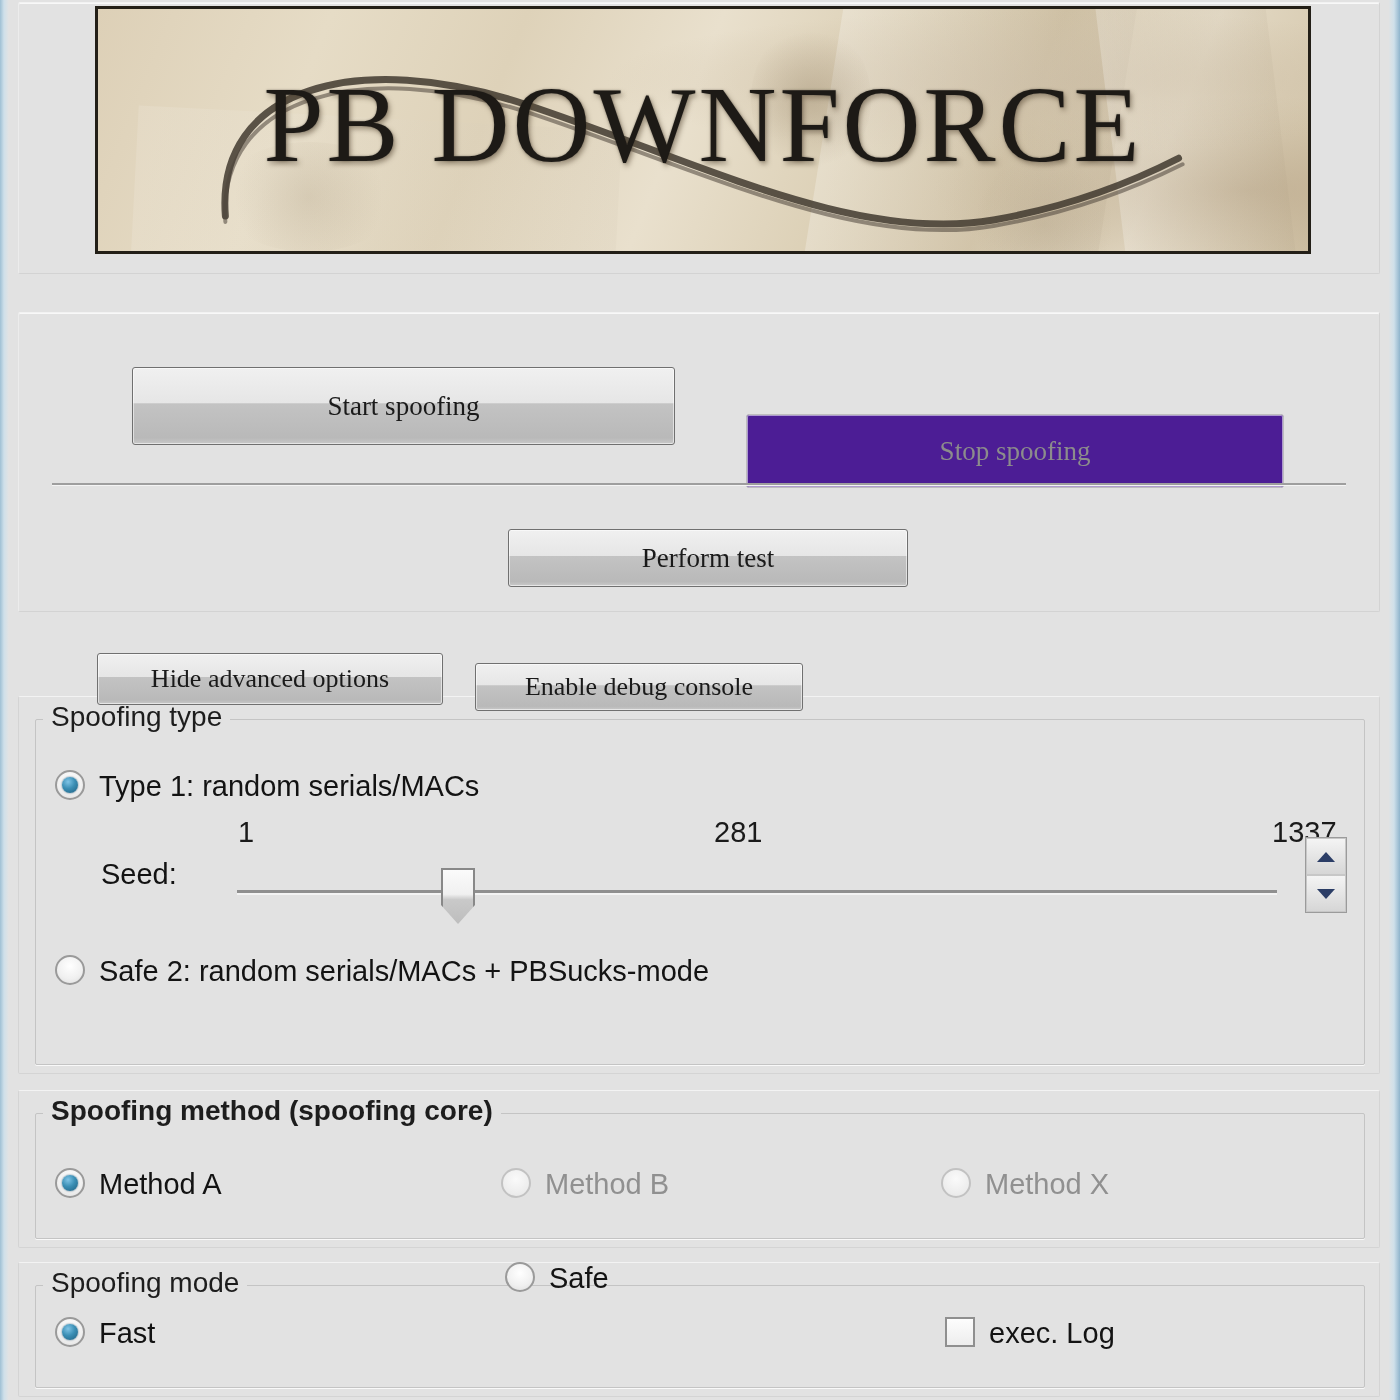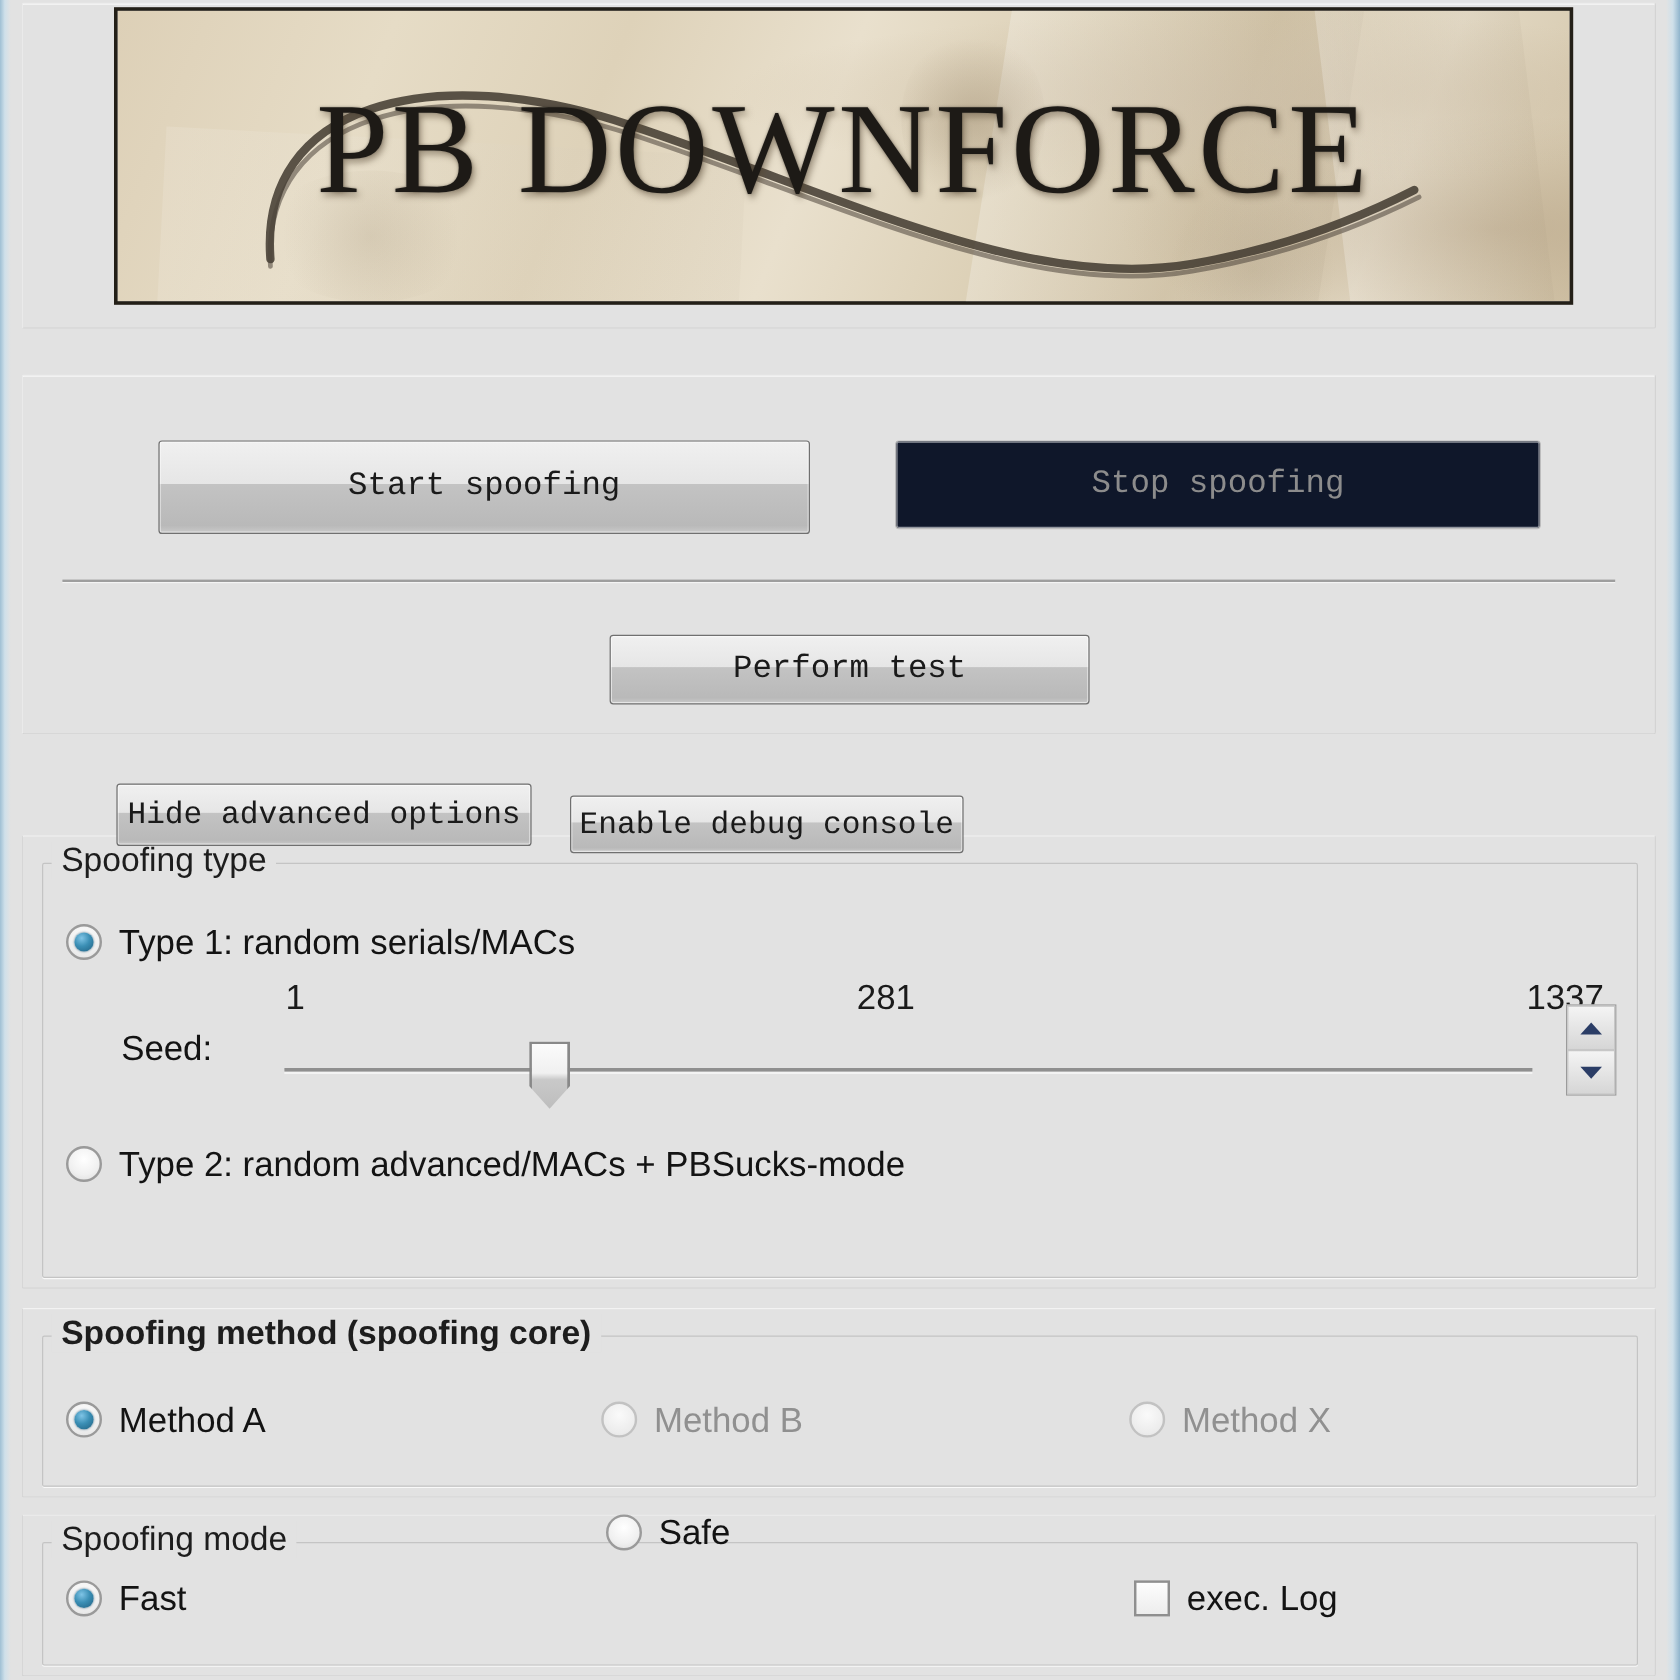--- a/index.html
+++ b/index.html
@@ -93,32 +93,33 @@
   #action-panel { left: 9px; top: 312px; right: 9px; height: 300px; }
 
   .btn {
     position: absolute;
     box-sizing: border-box;
     border: 1px solid #707070;
     border-radius: 3px;
     background: linear-gradient(to bottom,
       #f0f0f0 0%, #e6e6e6 46%, #c3c3c3 47%, #b9b9b9 92%, #c9c9c9 100%);
     color: #1a1a1a;
-    font-family: Liberation Mono, monospace;
+    font-family: Liberation Serif, serif;
     font-size: 27px;
     display: flex;
     align-items: center;
     justify-content: center;
     cursor: default;
     box-shadow: 0 0 0 1px rgba(255,255,255,.55) inset;
   }
   .btn.disabled {
-    background: #0f172a;
+    background: #4c1d95;
     border-color: #bdbdbd;
     color: #8c8c8c;
+    margin-top: 47px;
   }
   .btn.small { font-size: 26px; border-radius: 3px; }
 
   #btn-start { left: 113px; top: 54px; width: 543px; height: 78px; }
   #btn-stop  { left: 727px; top: 54px; width: 538px; height: 74px; }
 
   #sep {
     position: absolute;
     left: 33px; right: 33px; top: 170px; height: 2px;
     background: #9e9e9e;
@@ -331,21 +332,21 @@
       <div class="sp up">
         <span class="tri"></span>
       </div>
       <div class="sp down">
         <span class="tri"></span>
       </div>
     </div>
 
     <div class="opt" id="opt-type2">
       <span class="radio"></span>
-      <span>Type 2: random advanced/MACs + PBSucks-mode</span>
+      <span>Safe 2: random serials/MACs + PBSucks-mode</span>
     </div>
 
     <div class="groupbox" id="gb-method">
       <div class="gb-frame"></div>
       <div class="gb-title">Spoofing method (spoofing core)</div>
     </div>
 
     <div class="opt" id="opt-mA">
       <span class="radio checked"></span>
       <span>Method A</span>

